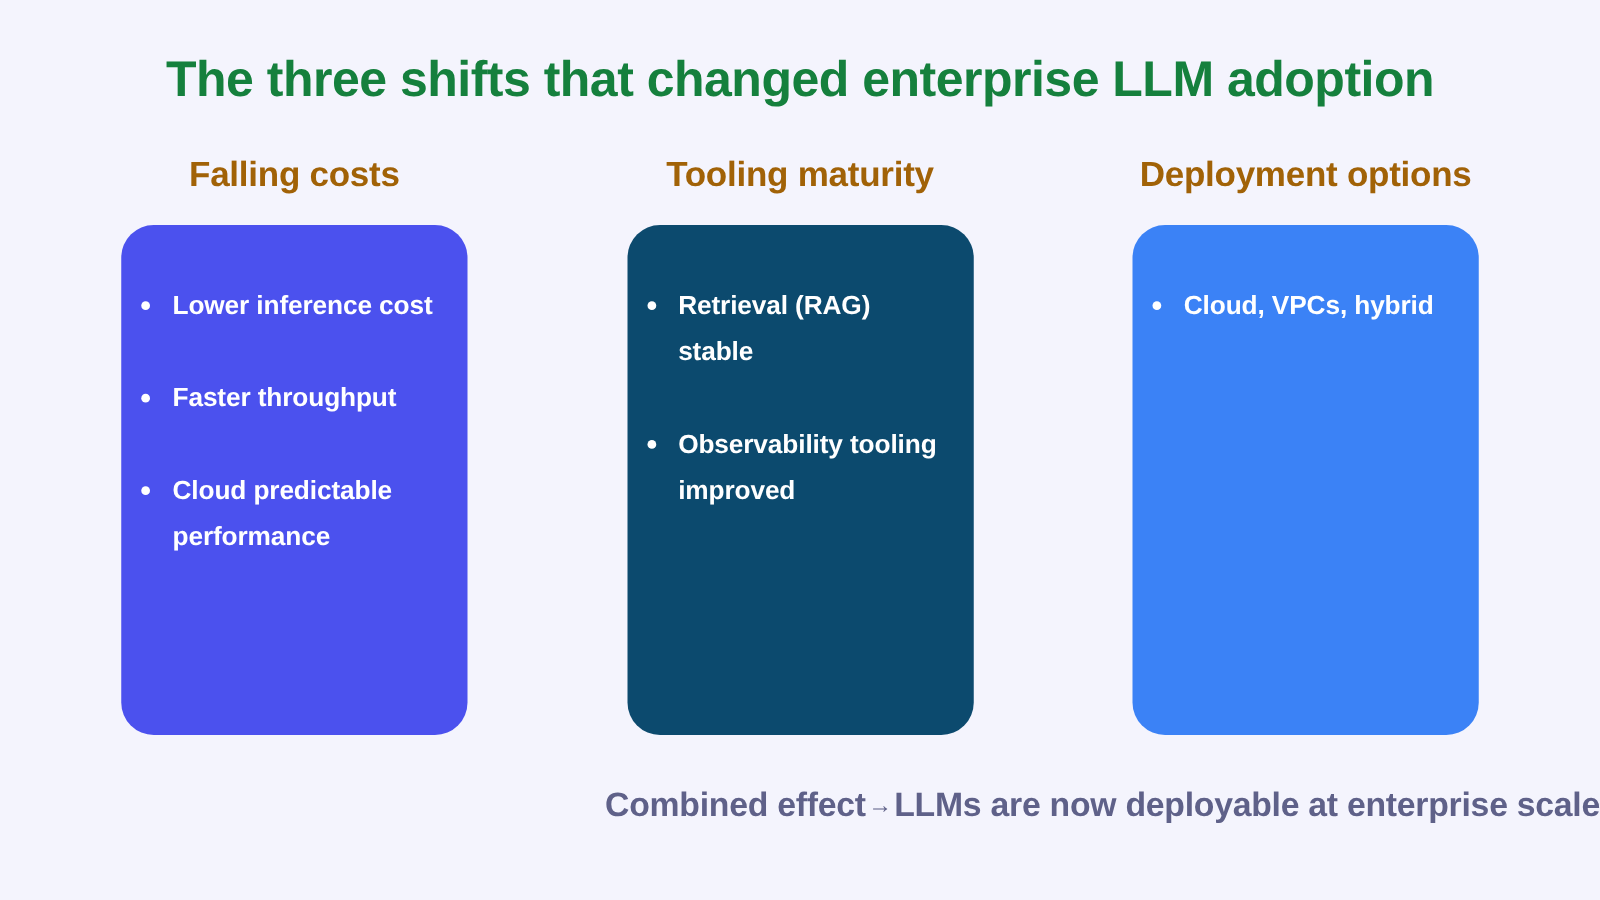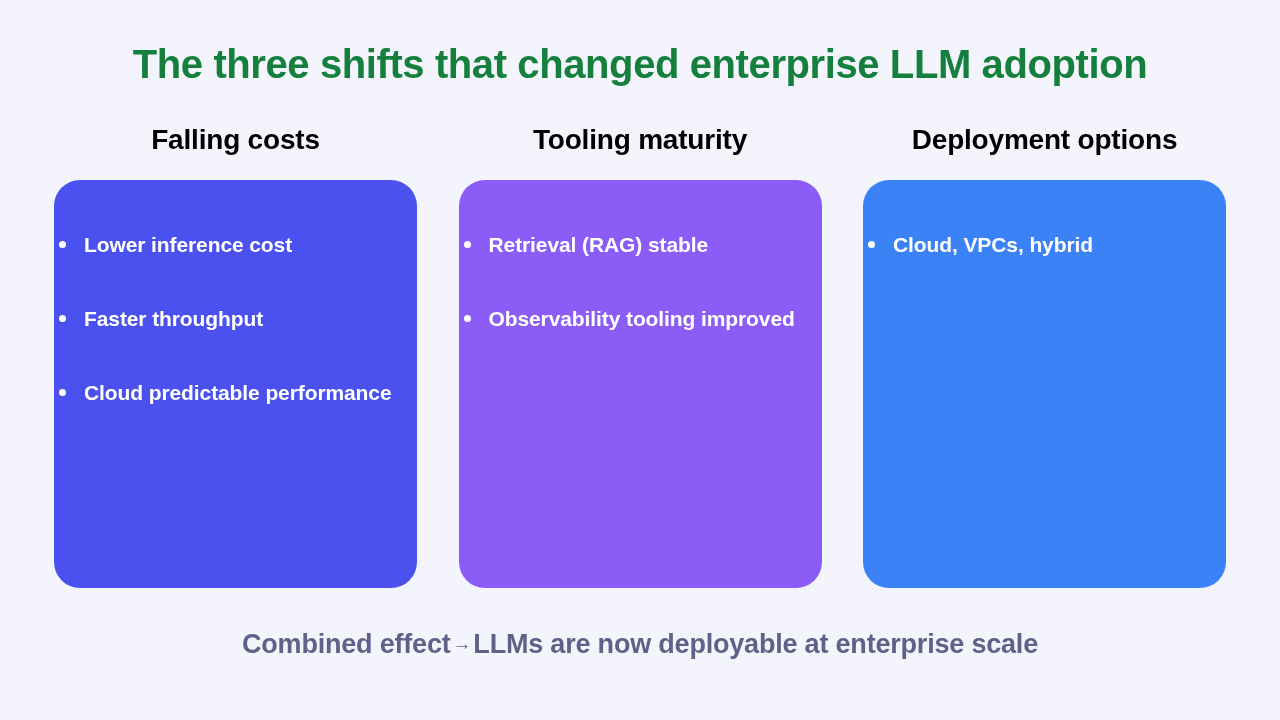--- a/index.html
+++ b/index.html
@@ -41,38 +41,38 @@
   }
   .column {
     width: 327px;
     display: flex;
     flex-direction: column;
     align-items: center;
   }
   .column-heading {
     font-size: 28px;
     font-weight: bold;
-    color: #000000;
+    color: #a16207;
     letter-spacing: -0.2px;
     line-height: 34px;
     height: 44px;
     display: flex;
     align-items: center;
     text-align: center;
   }
   .card {
-    width: 363px;
+    width: 277px;
     height: 408px;
     border-radius: 26px;
     box-sizing: border-box;
-    padding: 46px 22px 22px 5px;
+    padding: 46px 22px 22px 16px;
     margin-top: 18px;
   }
   .card-blue   { background: #4b51ee; }
-  .card-amber  { background: #8b5cf6; }
+  .card-amber  { background: #0c4a6e; }
   .card-green  { background: #3b82f6; }
 
   .bullet-list {
     list-style: none;
     margin: 0;
     padding: 0;
   }
   .bullet-item {
     position: relative;
     padding-left: 25px;
@@ -93,21 +93,21 @@
     width: 7px;
     height: 7px;
     border-radius: 50%;
     background: #ffffff;
   }
   .footer-note {
     position: absolute;
     left: 0;
     top: 624px;
     width: 1280px;
-    text-align: center;
+    text-align: right;
     font-size: 27px;
     font-weight: bold;
     color: #5f6189;
     letter-spacing: -0.2px;
     line-height: 40px;
   }
   .footer-arrow {
     font-size: 19px;
     font-weight: normal;
     vertical-align: 3px;

